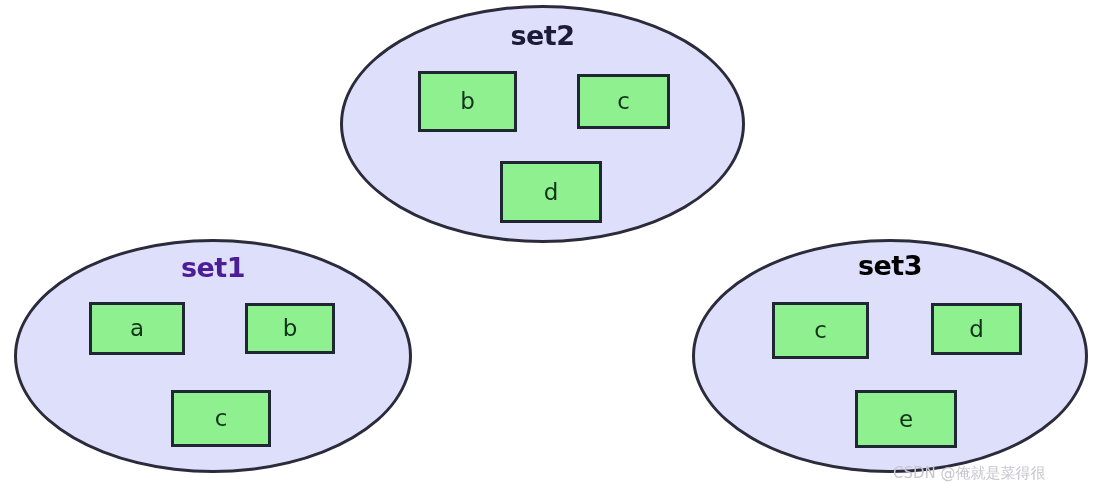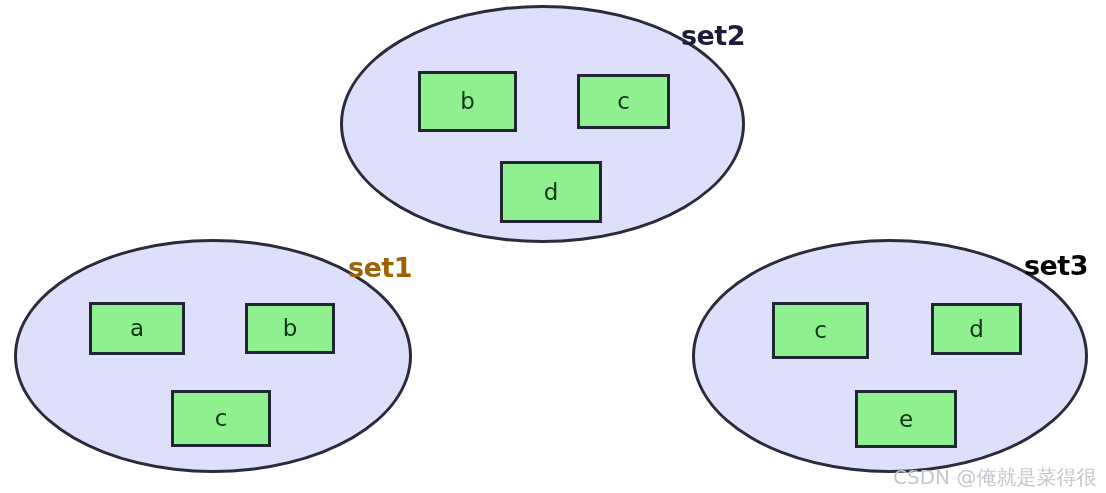--- a/index.html
+++ b/index.html
@@ -25,54 +25,54 @@
     width: 100%;
     height: 100%;
     box-sizing: border-box;
     background: #dee0fb;
     border: 3px solid #2b2b3c;
     border-radius: 50%;
   }
   .set-label {
     position: absolute;
     width: 100%;
-    text-align: right;
+    text-align: center;
     font-size: 27px;
     font-weight: bold;
     color: #1c1c3a;
     letter-spacing: -0.5px;
     line-height: 1;
   }
   .elem-box {
     position: absolute;
     box-sizing: border-box;
     background: #8ff08f;
     border: 3px solid #1f2733;
     display: flex;
     align-items: center;
     justify-content: center;
     font-size: 23px;
     color: #12331a;
     line-height: 1;
   }
   .watermark {
     position: absolute;
-    font-size: 20px;
+    font-size: 15px;
     color: #c6c6cf;
     white-space: nowrap;
     font-family: "DejaVu Sans", "Liberation Sans", sans-serif;
   }
 </style>
 </head>
 <body>
 
 <div id="canvas">
     <div class="set-group" style="left: 14px; top: 239px; width: 398px; height: 234px;">
       <div class="ellipse" style="background: rgb(222, 224, 251); border-color: rgb(43, 43, 60);"></div>
-      <div class="set-label" style="top: 15px; color: #a16207;">set1</div>
+      <div class="set-label" style="top: 15px; color: #4c1d95;">set1</div>
       <div class="elem-box" style="left: 75px; top: 63px; width: 96px; height: 53px; background: rgb(143, 240, 143); border-color: rgb(31, 39, 51);">a</div>
       <div class="elem-box" style="left: 231px; top: 64px; width: 90px; height: 51px; background: rgb(143, 240, 143); border-color: rgb(31, 39, 51);">b</div>
       <div class="elem-box" style="left: 157px; top: 151px; width: 100px; height: 57px; background: rgb(143, 240, 143); border-color: rgb(31, 39, 51);">c</div>
     </div>
     <div class="set-group" style="left: 340px; top: 5px; width: 405px; height: 238px;">
       <div class="ellipse" style="background: rgb(222, 224, 251); border-color: rgb(43, 43, 60);"></div>
       <div class="set-label" style="top: 17px; color: rgb(28, 28, 58);">set2</div>
       <div class="elem-box" style="left: 78px; top: 66px; width: 99px; height: 61px; background: rgb(143, 240, 143); border-color: rgb(31, 39, 51);">b</div>
       <div class="elem-box" style="left: 237px; top: 69px; width: 93px; height: 55px; background: rgb(143, 240, 143); border-color: rgb(31, 39, 51);">c</div>
       <div class="elem-box" style="left: 160px; top: 156px; width: 102px; height: 62px; background: rgb(143, 240, 143); border-color: rgb(31, 39, 51);">d</div>

